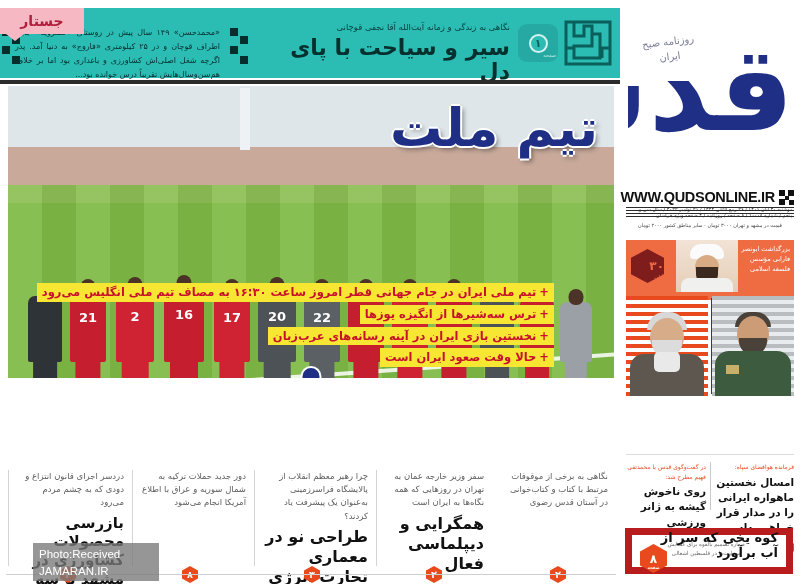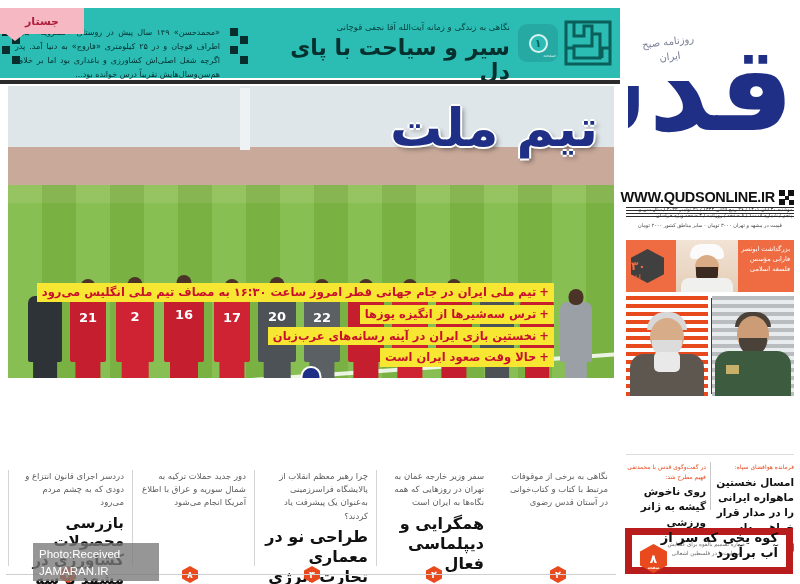--- a/index.html
+++ b/index.html
@@ -17,21 +17,21 @@
   
   #top-banner {
     position:absolute; left:0; top:8px; width:620px; height:70px;
     background:#2bbcb4;
   }
   #jostar-tag {
     position:absolute; left:0; top:0; width:84px; height:26px;
     background:#f6b9c4; z-index:5;
   }
   #jostar-tag .tag-text {
-    position:absolute; inset:0; color:#b0203c; font-size:11px; font-weight:bold;
+    position:absolute; inset:0; color:#b0203c; font-size:14px; font-weight:bold;
     display:flex; align-items:center; justify-content:center; letter-spacing:-1px;
   }
   #jostar-tag:after {
     content:""; position:absolute; left:6px; top:26px;
     border-left:9px solid transparent; border-right:9px solid transparent;
     border-top:7px solid #f6b9c4;
   }
   .banner-kufic {
     position:absolute; right:6px; top:10px; width:52px; height:50px;
   }
@@ -186,31 +186,31 @@
     background:repeating-linear-gradient(to bottom,#2b2b2b 0 1px,#fff 1px 3px);
     font-size:5px; color:#2b2b2b; overflow:hidden; line-height:1.15; padding:0 2px;
   }
   #price-line {
     position:absolute; right:6px; top:222px; width:168px;
     font-size:5px; color:#444; text-align:center;
   }
 
   
   #panel-farabi {
-    position:absolute; right:6px; top:240px; width:168px; height:52px;
+    position:absolute; right:6px; top:240px; width:168px; height:60px;
     background:#ef6b42; overflow:hidden;
   }
   #farabi-text {
     position:absolute; right:4px; top:4px; width:50px;
     font-size:6.5px; color:#fff; line-height:1.55; text-align:right;
   }
   #farabi-badge {
     position:absolute; left:5px; top:9px; width:33px; height:34px;
-    background:#404040; color:#ef6b42; font-size:12px; font-weight:bold;
-    display:flex; align-items:center; justify-content:flex-end;
+    background:#7f1d1d; color:#ef6b42; font-size:12px; font-weight:bold;
+    display:flex; align-items:center; justify-content:flex-start;
     clip-path:polygon(50% 0,100% 26%,100% 74%,50% 100%,0 74%,0 26%);
   }
   #farabi-badge .bdate { position:absolute; bottom:3px; font-size:5px; color:#ef6b42; }
   #cleric-photo {
     position:absolute; right:56px; top:0; width:62px; height:52px;
     background:linear-gradient(#f2e3d6,#e4cdb6);
   }
   #cleric-photo .turban {
     position:absolute; left:50%; transform:translateX(-50%); top:4px;
     width:34px; height:15px; border-radius:17px 17px 6px 6px; background:#fbfbfb;

